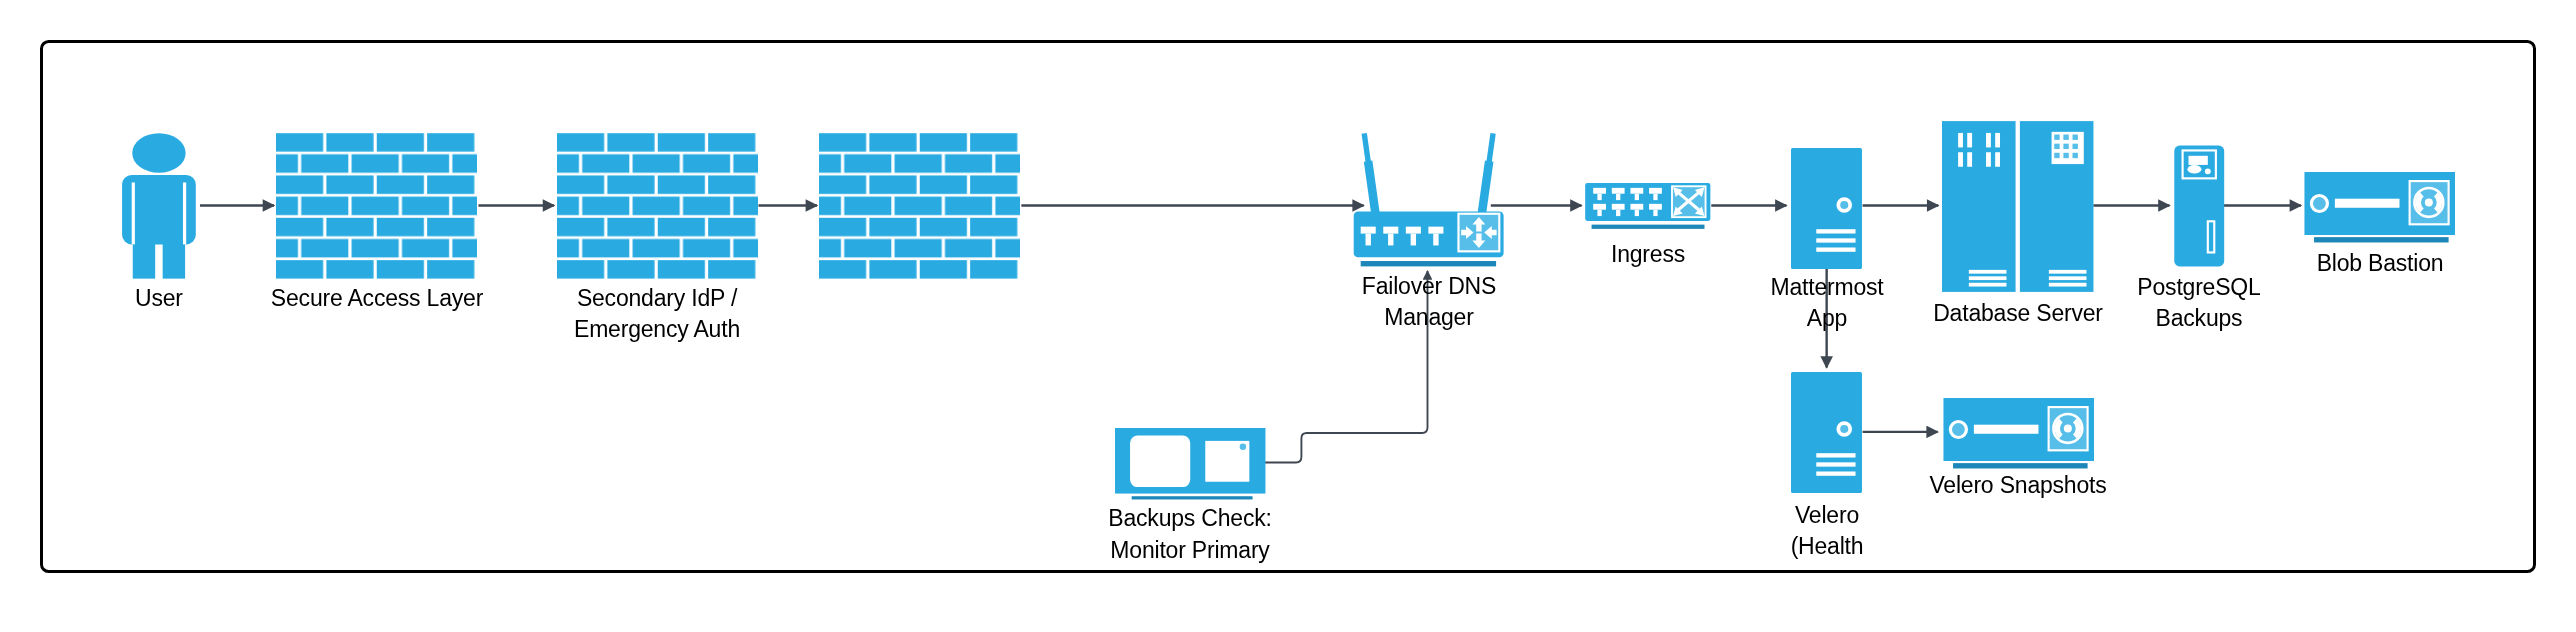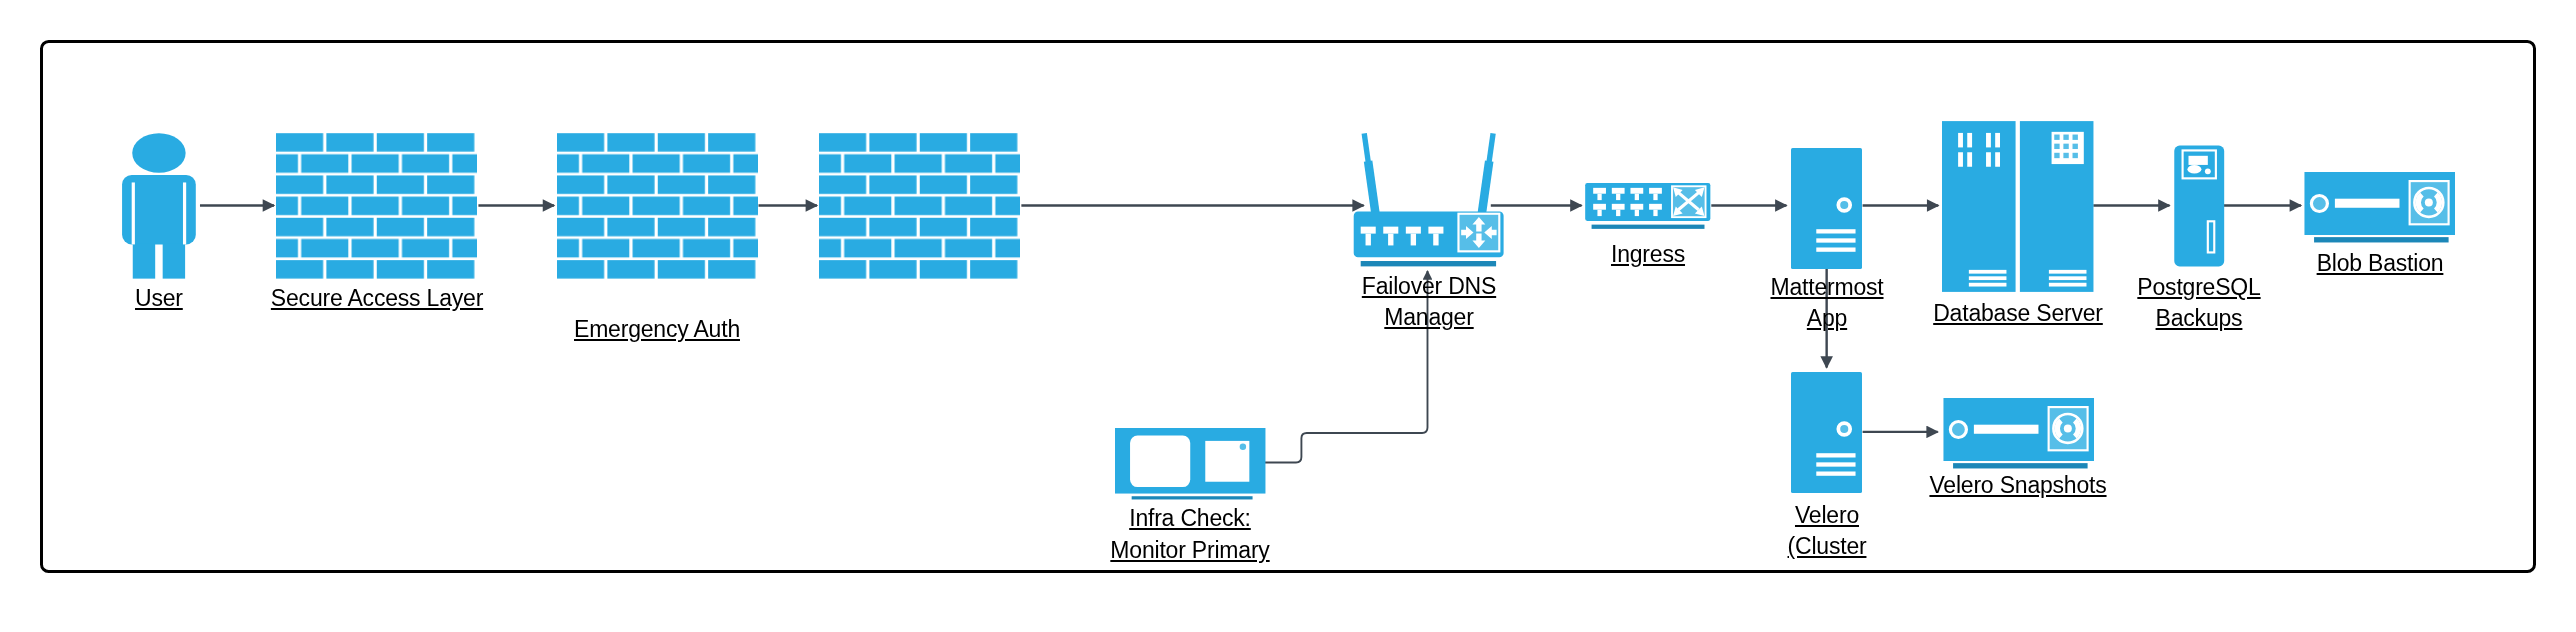--- a/index.html
+++ b/index.html
@@ -3,21 +3,21 @@
 <meta charset="utf-8">
 <style>
   html,body{margin:0;padding:0;background:#fff;}
   .canvas{position:relative;width:2576px;height:632px;background:#fff;
           font-family:"Liberation Sans",sans-serif;overflow:hidden;}
   .frame{position:absolute;left:40px;top:40px;width:2496px;height:533px;
          border:3.2px solid #000;border-radius:8.6px;box-sizing:border-box;z-index:1;}
   .edges{position:absolute;left:0;top:0;z-index:2;}
   .node{position:absolute;z-index:2;}
   .lbl{position:absolute;width:322px;text-align:center;font-size:23px;line-height:31px;
-       color:#000;letter-spacing:-0.2px;white-space:nowrap;z-index:3;text-decoration:underline;}
+       color:#000;letter-spacing:-0.2px;white-space:nowrap;z-index:3;}
   svg{display:block;}
 </style>
 </head>
 <body>
 
 <div class="canvas">
 
   <div class="frame"></div>
 
   <svg width="0" height="0" style="position:absolute">
@@ -71,20 +71,21 @@
       <rect width="375" height="272" fill="url(#brickTile)"></rect>
     </svg>
   </div>
   <div class="lbl" style="left:216px;top:283px">Secure Access Layer</div>
 
   <div class="node" style="left:557px;top:133px">
     <svg width="201" height="146" viewBox="0 0 375 272">
       <rect width="375" height="272" fill="url(#brickTile)"></rect>
     </svg>
   </div>
+  <div class="lbl" style="left:496px;top:283px">Secondary IdP /</div>
   <div class="lbl" style="left:496px;top:314px">Emergency Auth</div>
 
   <div class="node" style="left:819px;top:133px">
     <svg width="201" height="146" viewBox="0 0 375 272">
       <rect width="375" height="272" fill="url(#brickTile)"></rect>
     </svg>
   </div>
 
   <div class="node" style="left:1352px;top:131px">
     <svg width="156" height="137" viewBox="0 0 290 255">
@@ -241,36 +242,36 @@
 
   <div class="node" style="left:1115px;top:428px">
     <svg width="151" height="72" viewBox="0 0 281 134">
       <rect width="280" height="122" fill="#29ABE2"></rect>
       <rect x="31" y="127" width="225" height="6" fill="#1C87B8"></rect>
       <rect x="28" y="14" width="112" height="96" rx="14" fill="#fff"></rect>
       <rect x="168" y="24" width="82" height="76" fill="#fff"></rect>
       <circle cx="238" cy="35" r="6" fill="#56BEE8"></circle>
     </svg>
   </div>
-  <div class="lbl" style="left:1029px;top:503px">Infra Check:</div>
+  <div class="lbl" style="left:1029px;top:503px">Backups Check:</div>
   <div class="lbl" style="left:1029px;top:535px">Monitor Primary</div>
 
   <div class="node" style="left:1791px;top:372px">
     <svg width="71" height="121" viewBox="0 0 132 225">
       <rect width="132" height="225" rx="3" fill="#29ABE2"></rect>
       <circle cx="99" cy="106" r="11" fill="#56BEE8" stroke="#fff" stroke-width="7"></circle>
       <g fill="#fff">
         <rect x="47" y="151" width="73" height="8"></rect>
         <rect x="47" y="168" width="73" height="8"></rect>
         <rect x="47" y="185" width="73" height="8"></rect>
       </g>
     </svg>
   </div>
   <div class="lbl" style="left:1666px;top:500px">Velero</div>
-  <div class="lbl" style="left:1666px;top:531px">(Cluster</div>
+  <div class="lbl" style="left:1666px;top:531px">(Health</div>
 
   <div class="node" style="left:1943px;top:398px">
     <svg width="152" height="71" viewBox="0 0 283 133">
       <rect width="282" height="118" fill="#29ABE2"></rect>
       <rect x="18" y="122" width="252" height="10" fill="#1C87B8"></rect>
       <circle cx="28" cy="59" r="15" fill="#56BEE8" stroke="#fff" stroke-width="6"></circle>
       <rect x="57" y="50" width="121" height="17" fill="#fff"></rect>
       <rect x="197" y="17" width="73" height="81" fill="#56BEE8" stroke="#fff" stroke-width="4"></rect>
       <circle cx="233" cy="57" r="27" fill="#56BEE8" stroke="#fff" stroke-width="5"></circle>
       <path d="M220,42 A20,20 0 0 0 220,72" fill="none" stroke="#fff" stroke-width="10"></path>

